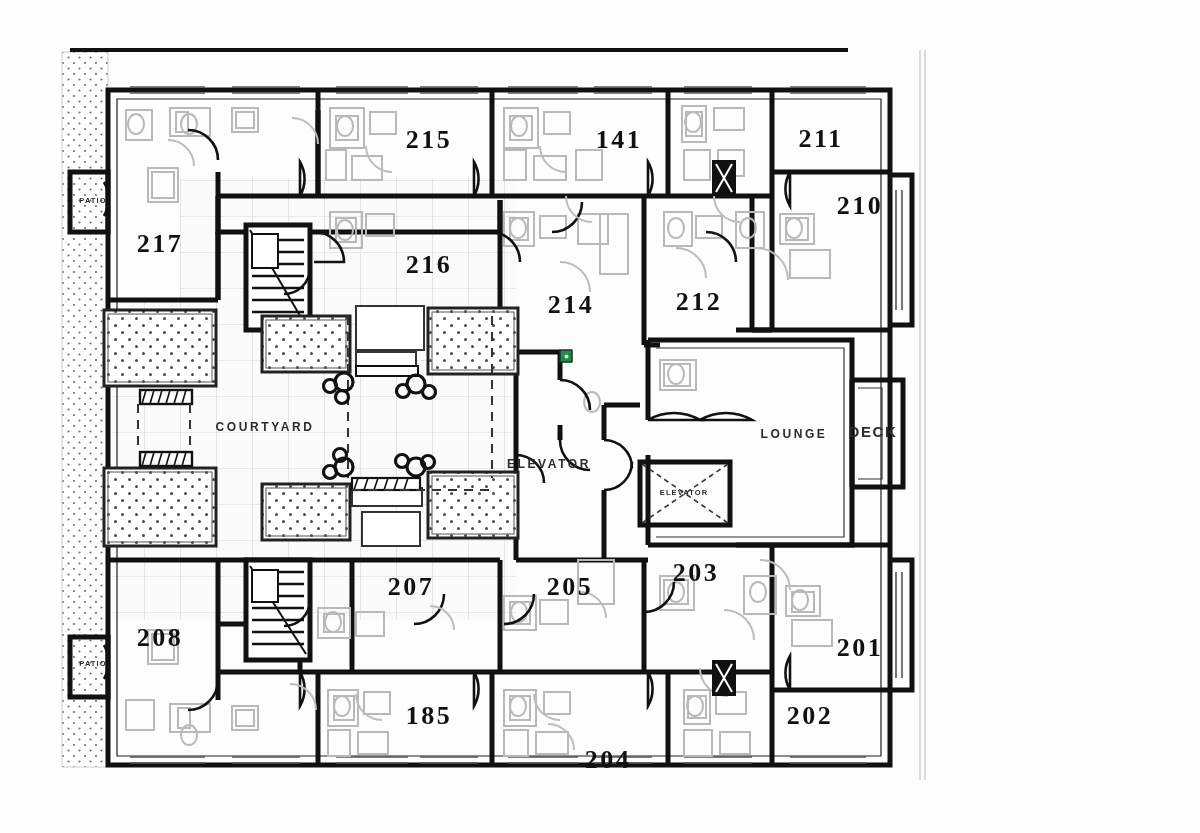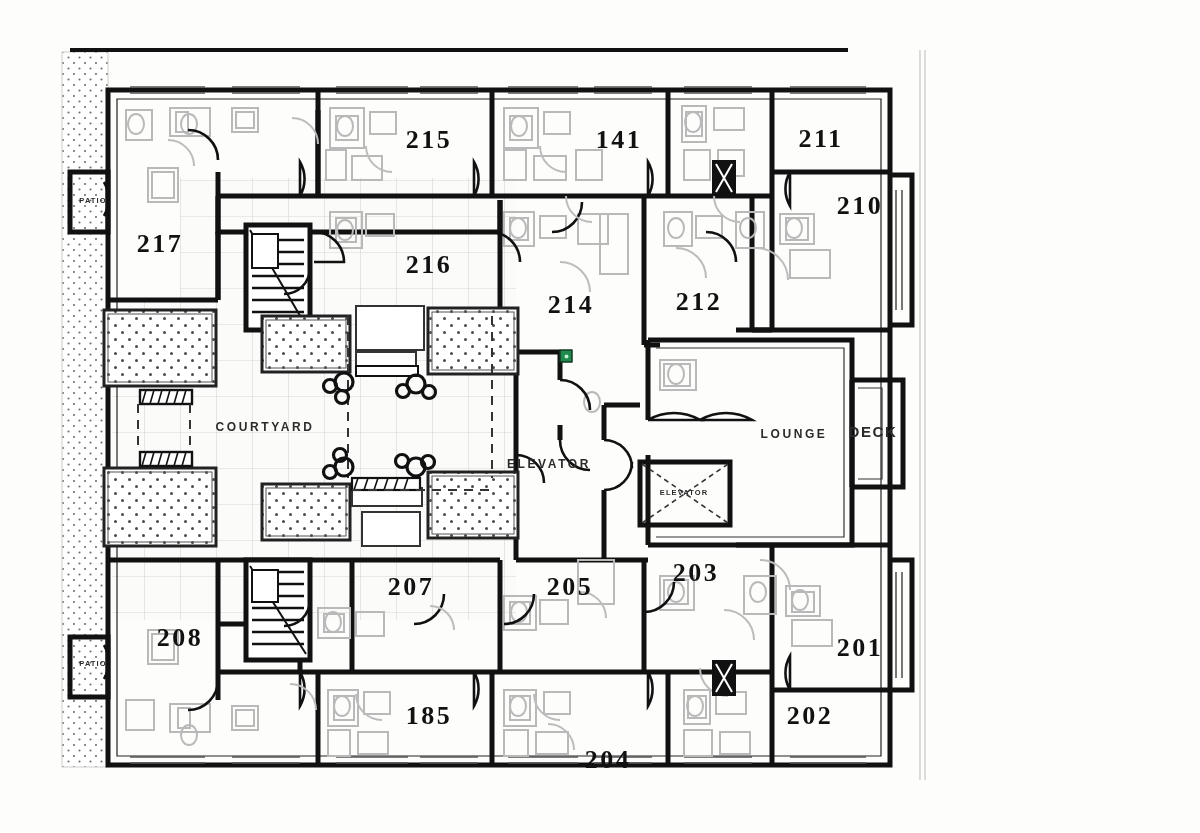--- a/index.html
+++ b/index.html
@@ -543,21 +543,21 @@
 
 
   <div class="unit-label" style="left:160px; top:244px;">217</div>
   <div class="unit-label" style="left:429px; top:140px;">215</div>
   <div class="unit-label" style="left:619px; top:140px;">141</div>
   <div class="unit-label" style="left:821px; top:139px;">211</div>
   <div class="unit-label" style="left:860px; top:206px;">210</div>
   <div class="unit-label" style="left:429px; top:265px;">216</div>
   <div class="unit-label" style="left:571px; top:305px;">214</div>
   <div class="unit-label" style="left:699px; top:302px;">212</div>
-  <div class="unit-label" style="left:160px; top:638px;margin-left:20px;">208</div>
+  <div class="unit-label" style="left:160px; top:638px;">208</div>
   <div class="unit-label" style="left:400px; top:587px;margin-left:11px;">207</div>
   <div class="unit-label" style="left:570px; top:587px;">205</div>
   <div class="unit-label" style="left:696px; top:573px;">203</div>
   <div class="unit-label" style="left:860px; top:648px;">201</div>
   <div class="unit-label" style="left:429px; top:716px;">185</div>
   <div class="unit-label" style="left:608px; top:760px;">204</div>
   <div class="unit-label" style="left:810px; top:716px;">202</div>
 
   <div class="room-label" style="left:265px; top:427px;">COURTYARD</div>
   <div class="room-label" style="left:549px; top:464px;">ELEVATOR</div>

